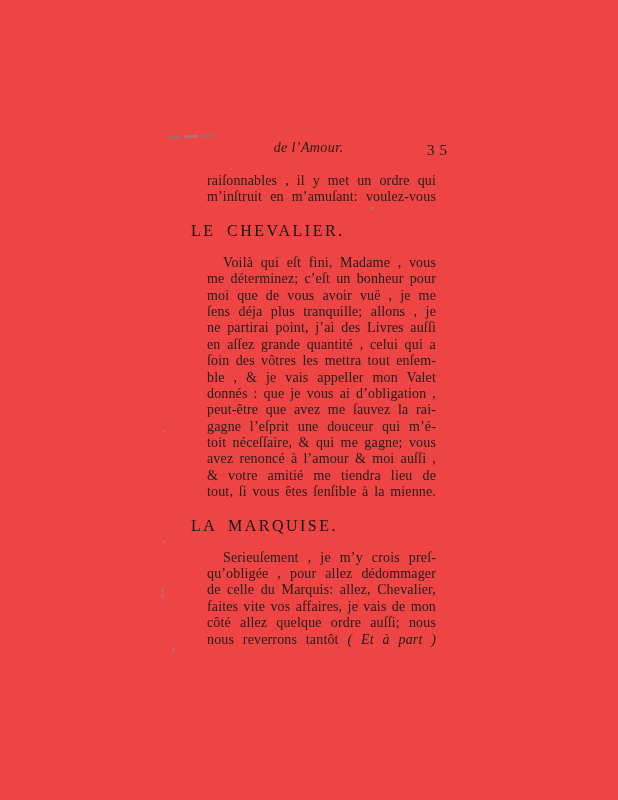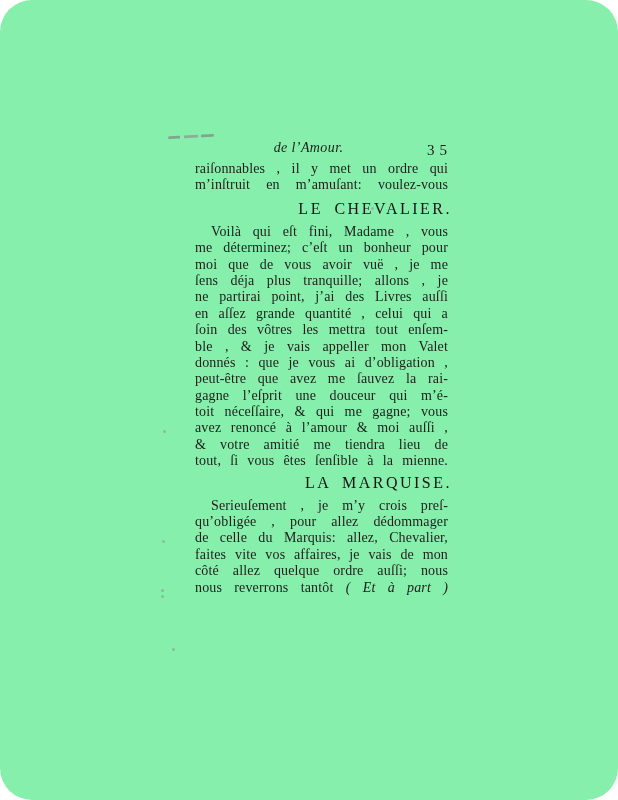--- a/index.html
+++ b/index.html
@@ -5,56 +5,55 @@
   html, body { margin: 0; padding: 0; }
   body {
     width: 618px; height: 800px;
     background: #ffffff;
     font-family: "Liberation Serif", "DejaVu Serif", serif;
     position: relative;
     overflow: hidden;
   }
   .scan-page {
     position: absolute; inset: 0;
-    background: #86efac;
+    background: #ef4444;
     color: #1e1d1b;
-    border-radius: 32px;
   }
   .text-block {
     position: absolute;
     left: 191px; top: 140px; width: 261px;
     color: #1e1d1b;
   }
   .runhead { position: relative; height: 17px; }
   .runhead-title {
     position: absolute; left: 0; right: 26px;
     text-align: center;
     font-style: italic;
     font-size: 14px; line-height: 16px;
     letter-spacing: 0.4px;
   }
   .runhead-page {
     position: absolute; right: 0; top: 3px;
     font-size: 15px; line-height: 15px;
     letter-spacing: 5px;
   }
-  .para { margin: 4px; }
+  .para { margin: 16px; }
   .line {
     height: 16.4px; line-height: 16.4px;
     font-size: 14px;
     white-space: nowrap;
     text-align: justify;
     text-align-last: justify;
     text-justify: inter-word;
     letter-spacing: 0.15px;
   }
   .line.short { text-align-last: left; }
   .line.indent { padding-left: 16px; }
   .heading {
-    text-align: right;
+    text-align: left;
     font-size: 16px; line-height: 17px;
     letter-spacing: 2.5px;
     word-spacing: 5px;
     color: #161514;
   }
   .heading.h1 { margin: 6px 0 7px 0; }
   .heading.h2 { margin: 0 0 7px 0; }
   .italic { font-style: italic; }
   
   .artifact-dash {

